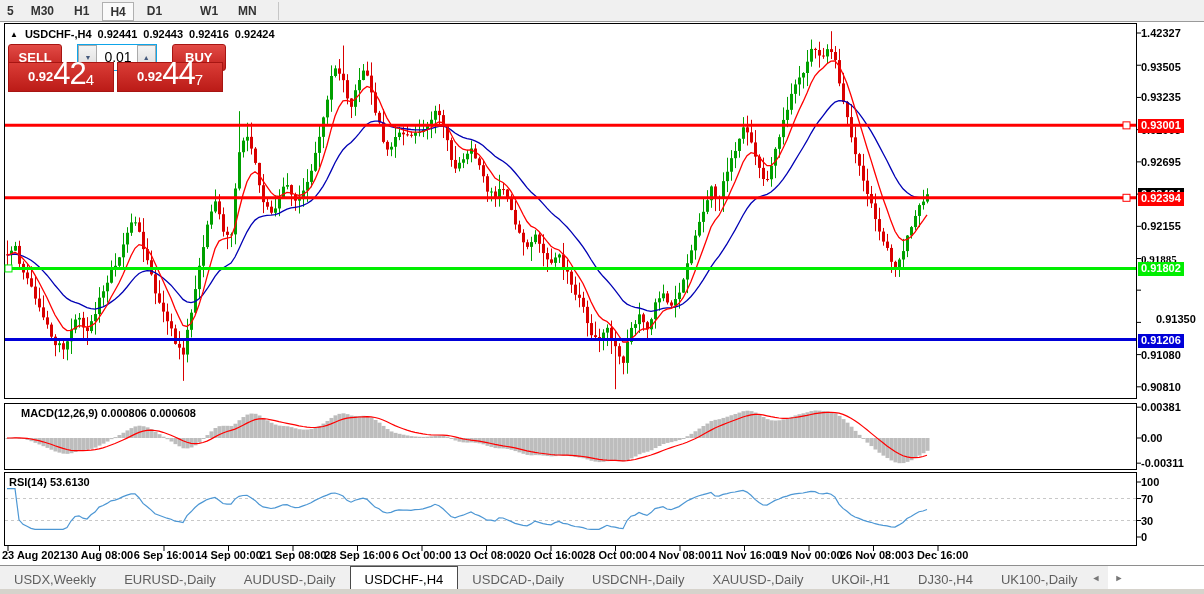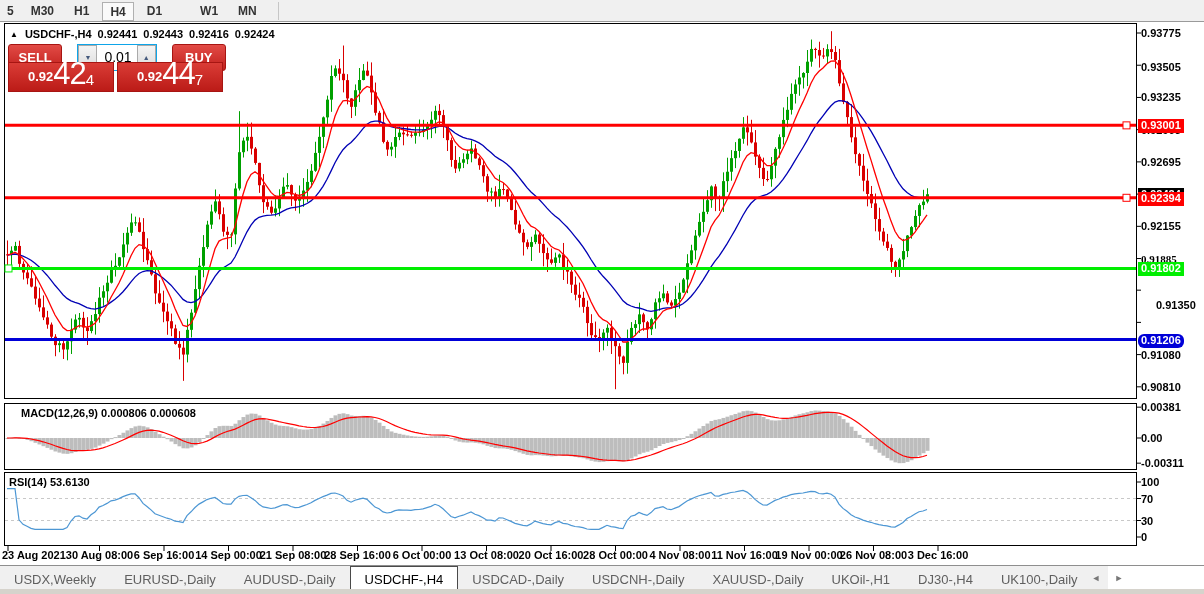--- a/index.html
+++ b/index.html
@@ -876,44 +876,44 @@
   </div>
 
   <div class="ind-label" style="top:407px;padding-left:12px;">
     <span>MACD(12,26,9)</span> <span>0.000806 0.000608</span>
   </div>
   <div class="ind-label" style="top:476px;">
     <span>RSI(14)</span> <span>53.6130</span>
   </div>
 
   <div id="labels">
-      <div class="axis-label" style="top: 27px; left: 1141px;">0.93775</div>
+      <div class="axis-label" style="top: 27px; left: 1141px;">1.42327</div>
       <div class="axis-label" style="top: 61px; left: 1141px;">0.93505</div>
       <div class="axis-label" style="top: 91.4391px; left: 1141px;">0.93235</div>
       <div class="axis-label" style="top: 123.659px; left: 1141px;">0.92965</div>
       <div class="axis-label" style="top: 155.878px; left: 1141px;">0.92695</div>
       <div class="axis-label" style="top: 188.098px; left: 1141px;">0.92425</div>
       <div class="axis-label" style="top: 220.317px; left: 1141px;">0.92155</div>
       <div class="axis-label" style="top: 252.537px; left: 1141px; font-family: Liberation Serif, serif;">0.91885</div>
       <div class="axis-label" style="top: 284.16px; left: 1205px;">0.91620</div>
-      <div class="axis-label" style="top: 299px; left: 1141px; padding-left: 15px;">0.91350</div>
+      <div class="axis-label" style="top: 313px; left: 1141px; padding-left: 15px;">0.91350</div>
       <div class="axis-label" style="top: 348.599px; left: 1141px;">0.91080</div>
       <div class="axis-label" style="top: 380.819px; left: 1141px;">0.90810</div>
       <div class="axis-label" style="top: 401.167px; left: 1141px;">0.00381</div>
       <div class="axis-label" style="top: 432px; left: 1141px;">0.00</div>
       <div class="axis-label" style="top: 457.168px; left: 1141px;">-0.00311</div>
       <div class="axis-label" style="top: 476px; left: 1141px;">100</div>
       <div class="axis-label" style="top: 492.5px; left: 1141px;">70</div>
       <div class="axis-label" style="top: 514.5px; left: 1141px;">30</div>
       <div class="axis-label" style="top: 531px; left: 1141px;">0</div>
       <div class="line-label" style="top: 188.217px; background: rgb(0, 0, 0);">0.92424</div>
       <div class="line-label" style="top: 119.363px; background: rgb(255, 0, 0); color: rgb(255, 255, 255);">0.93001</div>
       <div class="line-label" style="top: 191.797px; background: rgb(255, 0, 0); color: rgb(255, 255, 255);">0.92394</div>
       <div class="line-label" style="top: 262.442px; background: rgb(0, 238, 0); color: rgb(255, 255, 255);">0.91802</div>
-      <div class="line-label" style="top: 333.563px; background: rgb(0, 0, 216); color: rgb(255, 255, 255); border-radius: 6px;">0.91206</div>
+      <div class="line-label" style="top: 333.563px; background: rgb(0, 0, 216); color: rgb(255, 255, 255);">0.91206</div>
       <div class="time-label" style="left: 2px;">23 Aug 2021</div>
       <div class="time-label" style="left: 99.5px; transform: translateX(-50%);">30 Aug 08:00</div>
       <div class="time-label" style="left: 164px; transform: translateX(-50%);">6 Sep 16:00</div>
       <div class="time-label" style="left: 228.5px; transform: translateX(-50%);">14 Sep 00:00</div>
       <div class="time-label" style="left: 293px; transform: translateX(-50%);">21 Sep 08:00</div>
       <div class="time-label" style="left: 357.5px; transform: translateX(-50%);">28 Sep 16:00</div>
       <div class="time-label" style="left: 422px; transform: translateX(-50%);">6 Oct 00:00</div>
       <div class="time-label" style="left: 486.5px; transform: translateX(-50%);">13 Oct 08:00</div>
       <div class="time-label" style="left: 551px; transform: translateX(-50%);">20 Oct 16:00</div>
       <div class="time-label" style="left: 615.5px; transform: translateX(-50%);">28 Oct 00:00</div>

